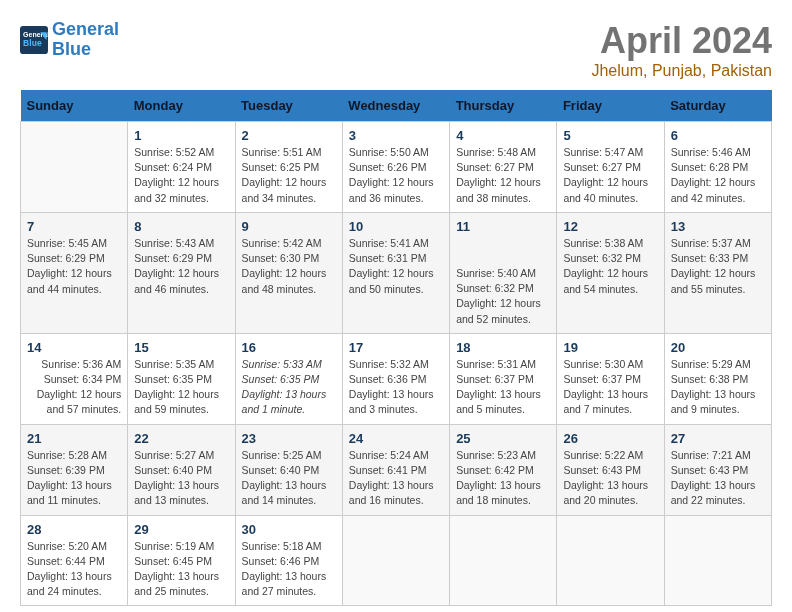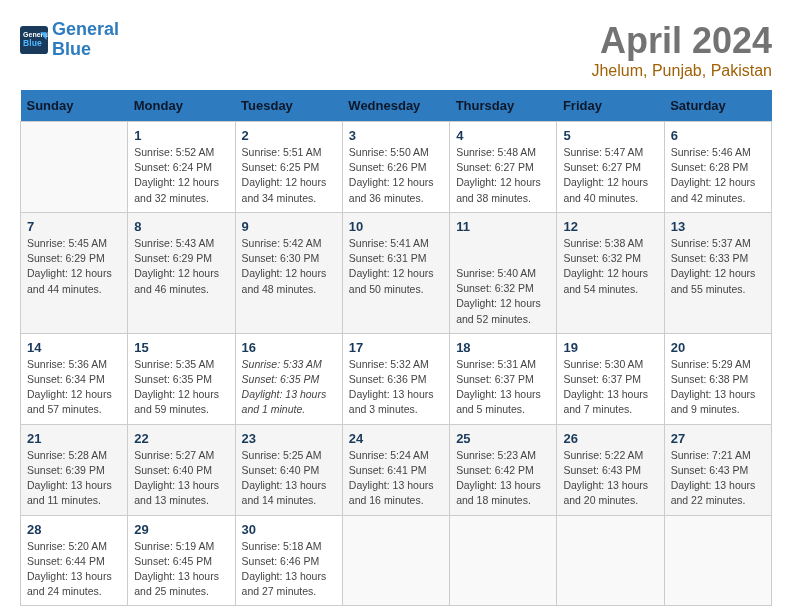--- a/index.html
+++ b/index.html
@@ -215,21 +215,21 @@
           <span class="day-num">13</span>
           <div class="day-info" style="white-space: pre-line;">Sunrise: 5:37 AM
 Sunset: 6:33 PM
 Daylight: 12 hours
 and 55 minutes.</div>
         </td>
       </tr>
       <tr>
         <td>
           <span class="day-num">14</span>
-          <div class="day-info" style="white-space: pre-line;">Sunrise: 5:36 AM
+          <div class="day-info" style="white-space: pre-line; text-align: right;">Sunrise: 5:36 AM
 Sunset: 6:34 PM
 Daylight: 12 hours
 and 57 minutes.</div>
         </td>
         <td>
           <span class="day-num">15</span>
           <div class="day-info" style="white-space: pre-line;">Sunrise: 5:35 AM
 Sunset: 6:35 PM
 Daylight: 12 hours
 and 59 minutes.</div>

